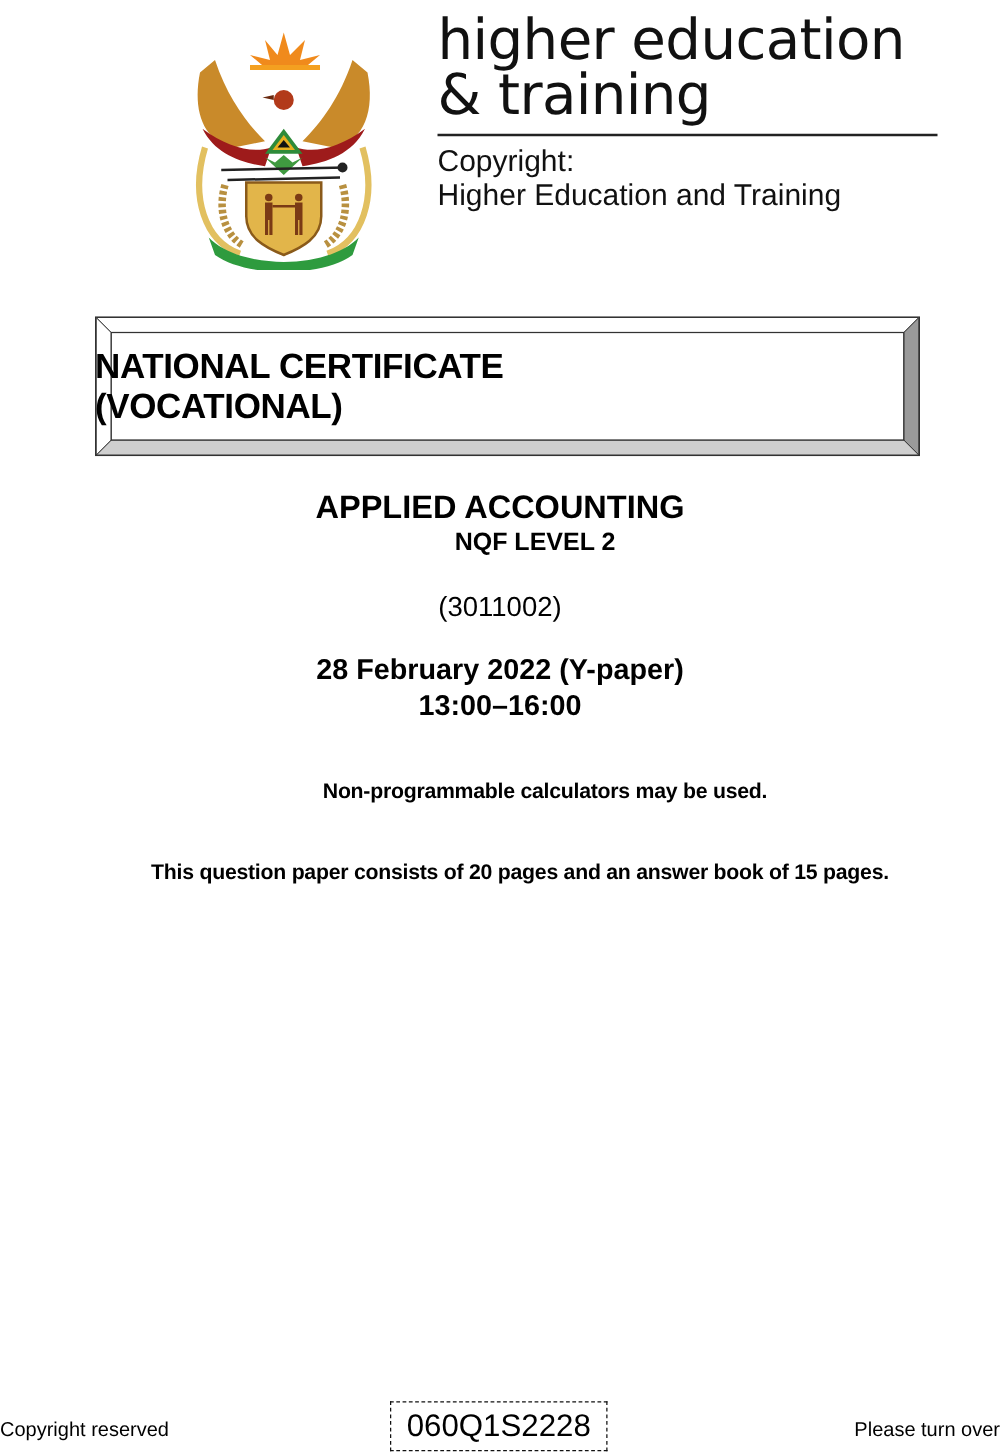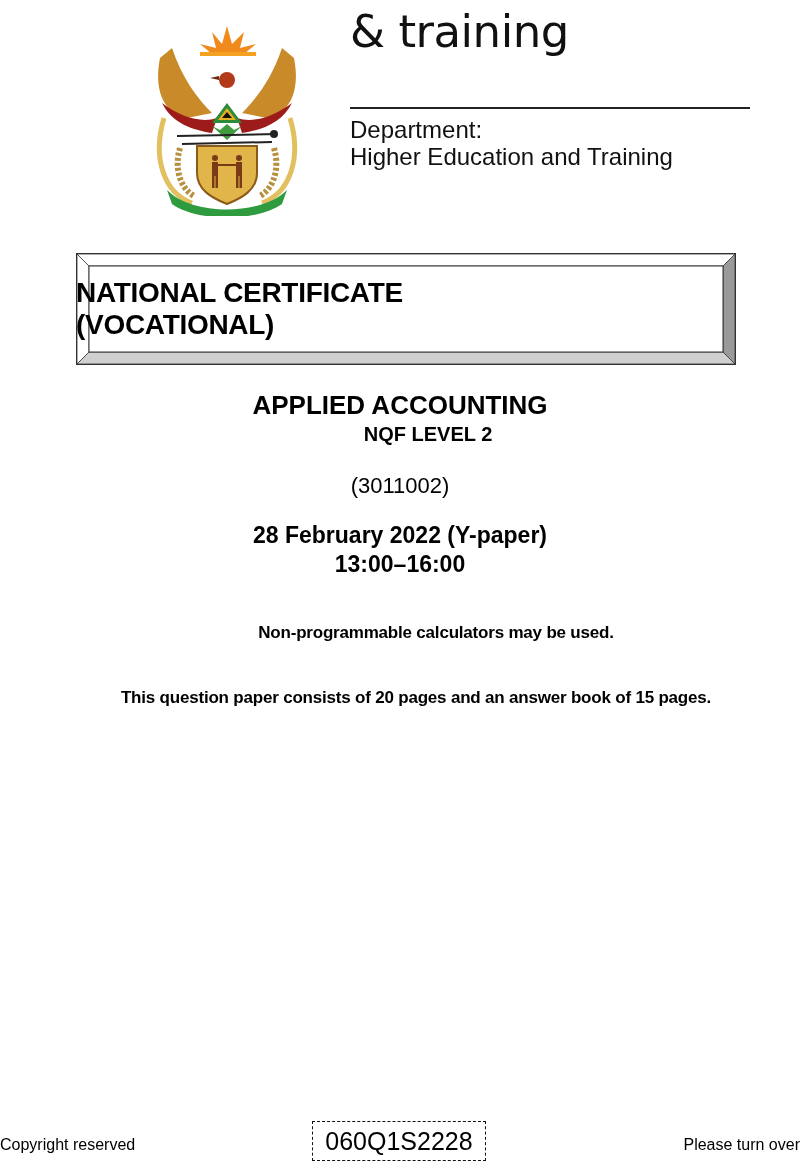--- a/index.html
+++ b/index.html
@@ -86,25 +86,26 @@
       <rect x="84" y="158" width="2.5" height="12"></rect>
       <rect x="87.5" y="158" width="2.5" height="12"></rect>
       <rect x="66" y="146" width="18" height="2"></rect>
     </g>
 
     <path d="M15,172 C40,198 110,198 135,172 L130,186 C105,204 45,204 20,186 Z" fill="#2e9b3e"></path>
   </svg>
 </div>
 
 <div class="brand-title">
+  <div>higher education</div>
   <div>&amp; training</div>
 </div>
 <div class="brand-rule"></div>
 <div class="dept">
-  <div>Department:</div>
+  <div>Copyright:</div>
   <div>Higher Education and Training</div>
 </div>
 
 <div class="cert-frame">
   <svg width="660" height="112" viewBox="0 0 660 112">
     <rect x="0.5" y="0.5" width="659" height="111" fill="#ffffff" stroke="#333" stroke-width="1"></rect>
     <polygon points="647,13 659,1 659,111 647,99" fill="#9a9a9a" stroke="#333" stroke-width="0.8"></polygon>
     <polygon points="13,99 647,99 659,111 1,111" fill="#cfcfcf" stroke="#333" stroke-width="0.8"></polygon>
     <polygon points="1,1 13,13 13,99 1,111" fill="#ffffff" stroke="#333" stroke-width="0.8"></polygon>
     <polygon points="1,1 659,1 647,13 13,13" fill="#ffffff" stroke="#333" stroke-width="0.8"></polygon>

